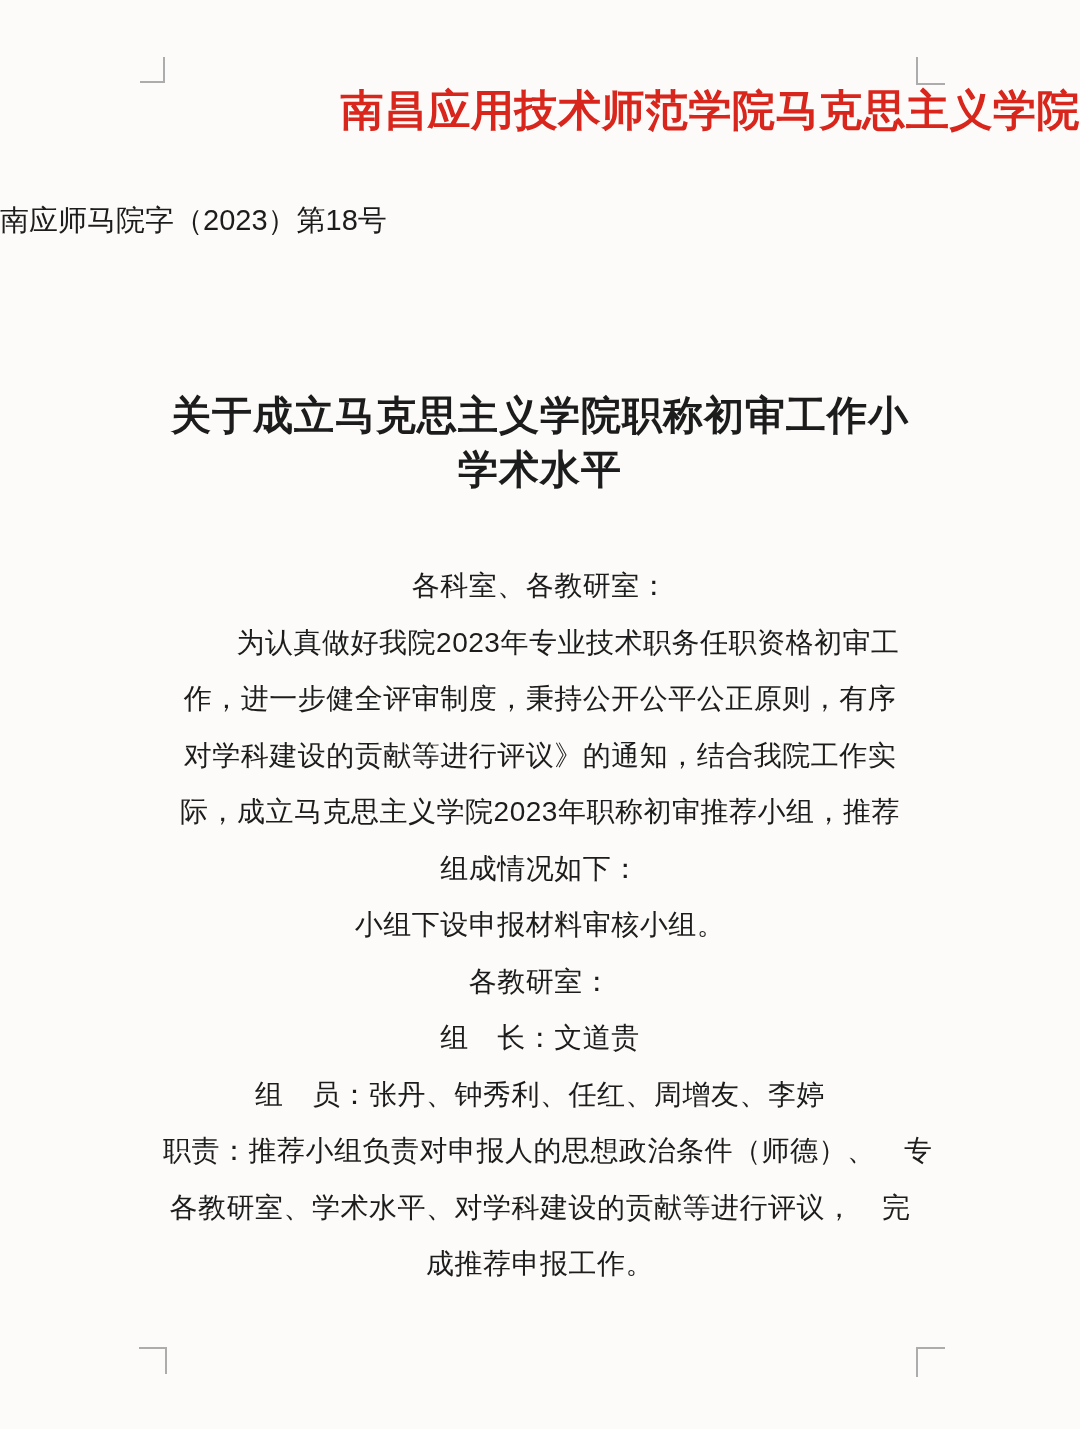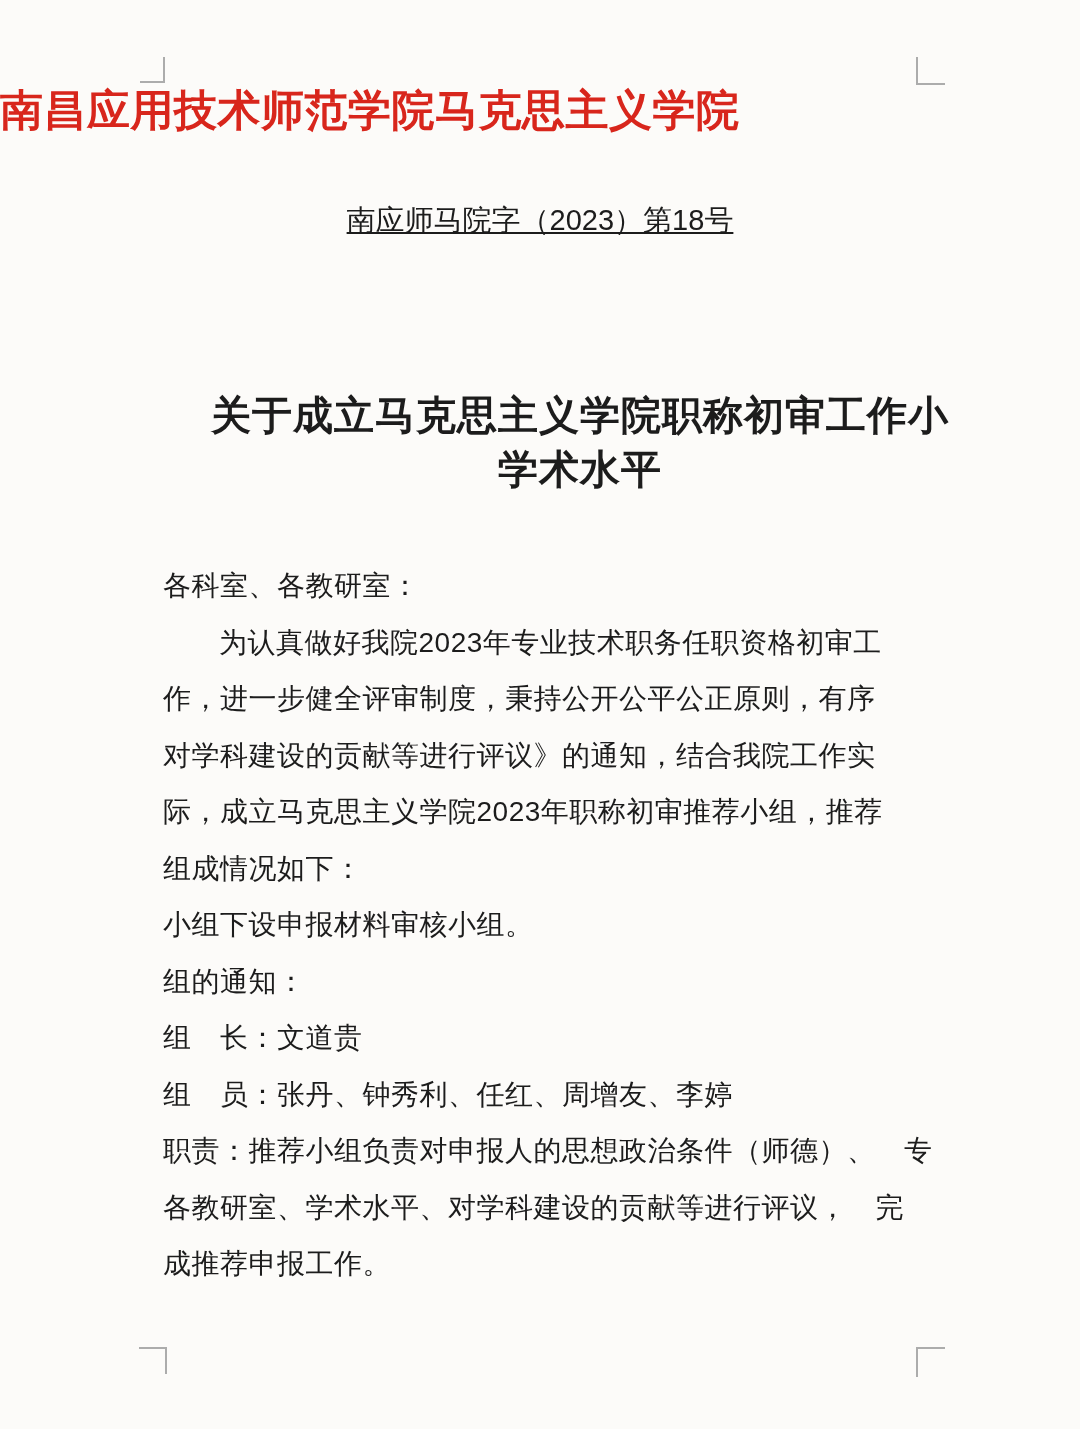--- a/index.html
+++ b/index.html
@@ -28,45 +28,46 @@
     border-right:2px solid var(--mark);border-bottom:2px solid var(--mark);}
   .crop-tr{left:916px;top:57px;width:27px;height:26px;
     border-left:2px solid var(--mark);border-bottom:2px solid var(--mark);}
   .crop-bl{left:139px;top:1347px;width:26px;height:25px;
     border-top:2px solid var(--mark);border-right:2px solid var(--mark);}
   .crop-br{left:916px;top:1347px;width:27px;height:28px;
     border-top:2px solid var(--mark);border-left:2px solid var(--mark);}
   
   .org-title{
     position:absolute;top:82px;left:0;width:100%;
-    text-align:left;white-space:nowrap;
+    text-align:right;white-space:nowrap;
     font-size:43px;font-weight:bold;letter-spacing:0.5px;
     line-height:56px;color:var(--red);
   }
   
   .doc-number{
     position:absolute;top:196px;left:0;width:100%;
-    text-align:center;white-space:nowrap;
-    font-size:29px;line-height:48px;font-weight:400;text-decoration:underline;
+    text-align:left;white-space:nowrap;
+    font-size:29px;line-height:48px;font-weight:400;
   }
   
   .notice-title{
     position:absolute;top:388px;left:163px;width:754px;
     text-align:center;font-size:40px;font-weight:bold;
-    letter-spacing:1px;line-height:54px;margin-left:40px;
+    letter-spacing:1px;line-height:54px;
   }
   .notice-title > div{white-space:nowrap;}
   
   .body-text{
     position:absolute;top:558px;left:163px;width:754px;
     font-size:28px;font-weight:400;
   }
   .body-text > div{
     height:56.5px;line-height:56.5px;white-space:nowrap;
     letter-spacing:0.5px;
+    text-align:center;
   }
 </style>
 </head>
 <body>
 
 <div class="page">
 
   <div class="crop crop-tl"></div>
   <div class="crop crop-tr"></div>
   <div class="crop crop-bl"></div>
@@ -82,21 +83,21 @@
     </div>
 
   <div class="body-text">
       <div>各科室、各教研室：</div>
       <div style="text-indent: 2em;">为认真做好我院2023年专业技术职务任职资格初审工</div>
       <div>作，进一步健全评审制度，秉持公开公平公正原则，有序</div>
       <div>对学科建设的贡献等进行评议》的通知，结合我院工作实</div>
       <div>际，成立马克思主义学院2023年职称初审推荐小组，推荐</div>
       <div>组成情况如下：</div>
       <div>小组下设申报材料审核小组。</div>
-      <div>组的通知：</div>
+      <div>各教研室：</div>
       <div>组　长：文道贵</div>
       <div>组　员：张丹、钟秀利、任红、周增友、李婷</div>
       <div>职责：推荐小组负责对申报人的思想政治条件（师德）、　专</div>
       <div>各教研室、学术水平、对学科建设的贡献等进行评议，　完</div>
       <div>成推荐申报工作。</div>
     </div>
 
 </div>
 
 </body></html>

